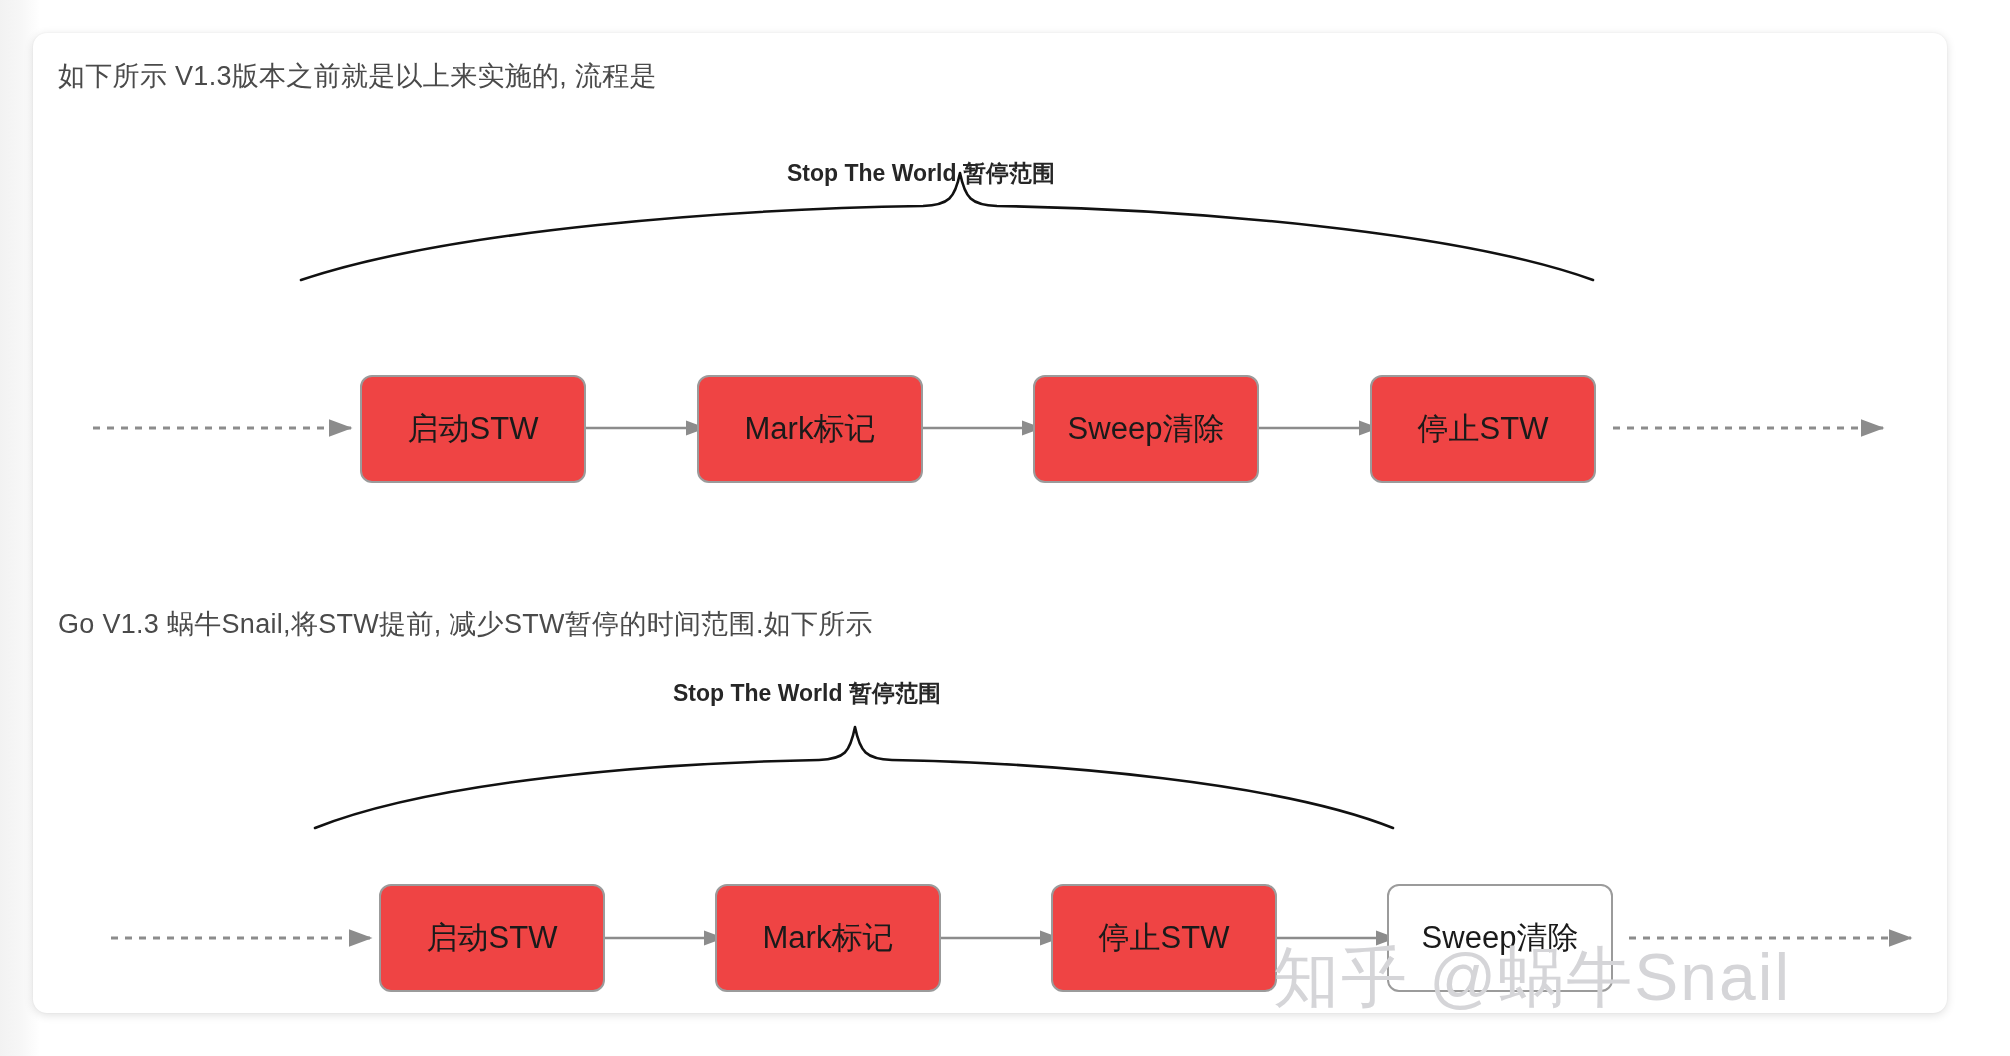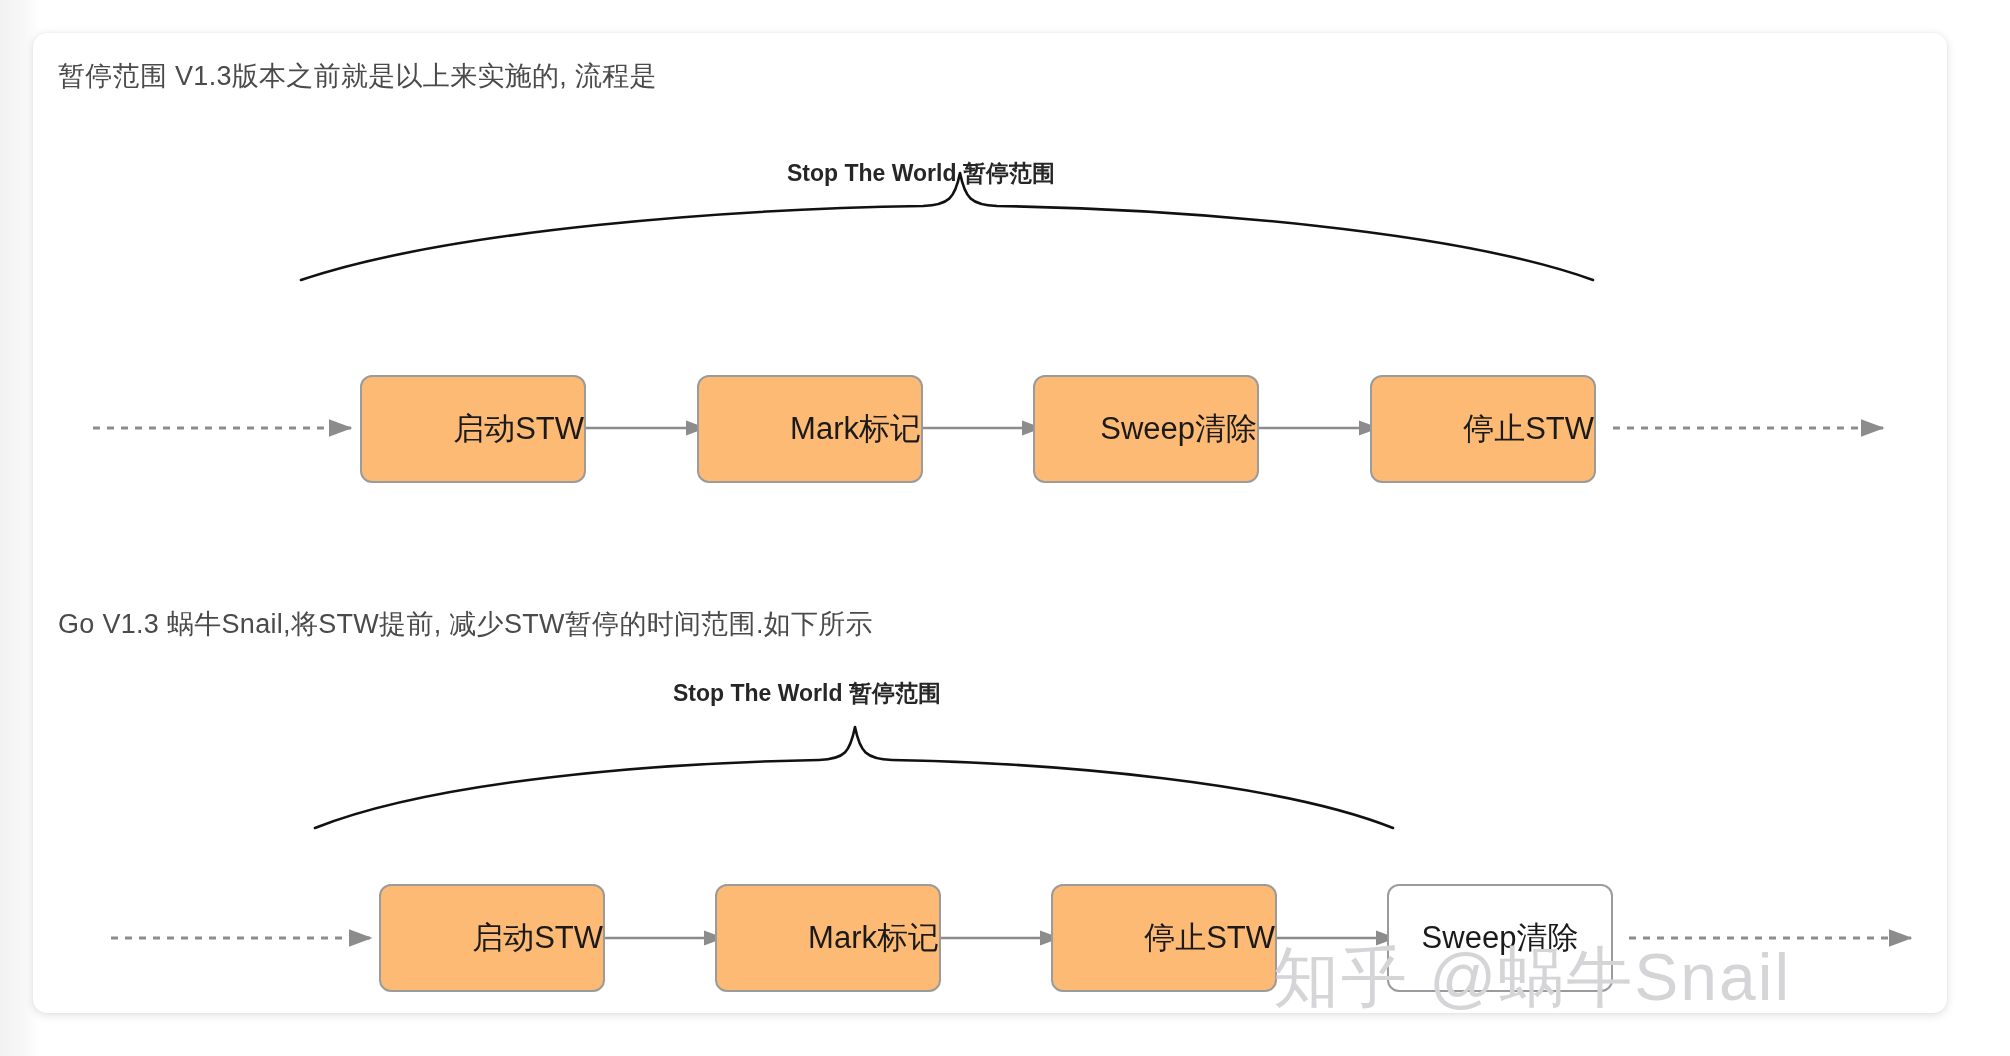--- a/index.html
+++ b/index.html
@@ -50,21 +50,21 @@
     box-sizing:border-box;
     border:2px solid #9b9b9b;
     border-radius:12px;
     display:flex;
     align-items:center;
     justify-content:center;
     font-size:31px;
     color:#1a1a1a;
     white-space:nowrap;
   }
-  .flow-box.filled{background:#fdba74;justify-content:flex-end;}
+  .flow-box.filled{background:#ef4444;}
   .flow-box.hollow{background:#ffffff;}
 
   svg.overlay{
     position:absolute;left:0;top:0;
     width:1914px;height:980px;
     pointer-events:none;
   }
 
   .watermark{
     position:absolute;
@@ -76,21 +76,21 @@
   }
   #watermark-zhihu{left:1240px;top:900px;}
 </style>
 </head>
 <body>
 
 <div class="page-bg"></div>
 
 <div class="card">
 
-  <div class="para" id="para1">暂停范围 V1.3版本之前就是以上来实施的, 流程是</div>
+  <div class="para" id="para1">如下所示 V1.3版本之前就是以上来实施的, 流程是</div>
 
   <div class="brace-label" id="stw-label-1">Stop The World 暂停范围</div>
 
   <div class="para" id="para2">Go V1.3 蜗牛Snail,将STW提前, 减少STW暂停的时间范围.如下所示</div>
 
   <div class="brace-label" id="stw-label-2">Stop The World 暂停范围</div>
 
   <svg class="overlay" viewBox="0 0 1914 980">
     <defs>
       <marker id="arrow-solid" markerWidth="9" markerHeight="9" refX="7.5" refY="3.6" orient="auto" markerUnits="strokeWidth">

